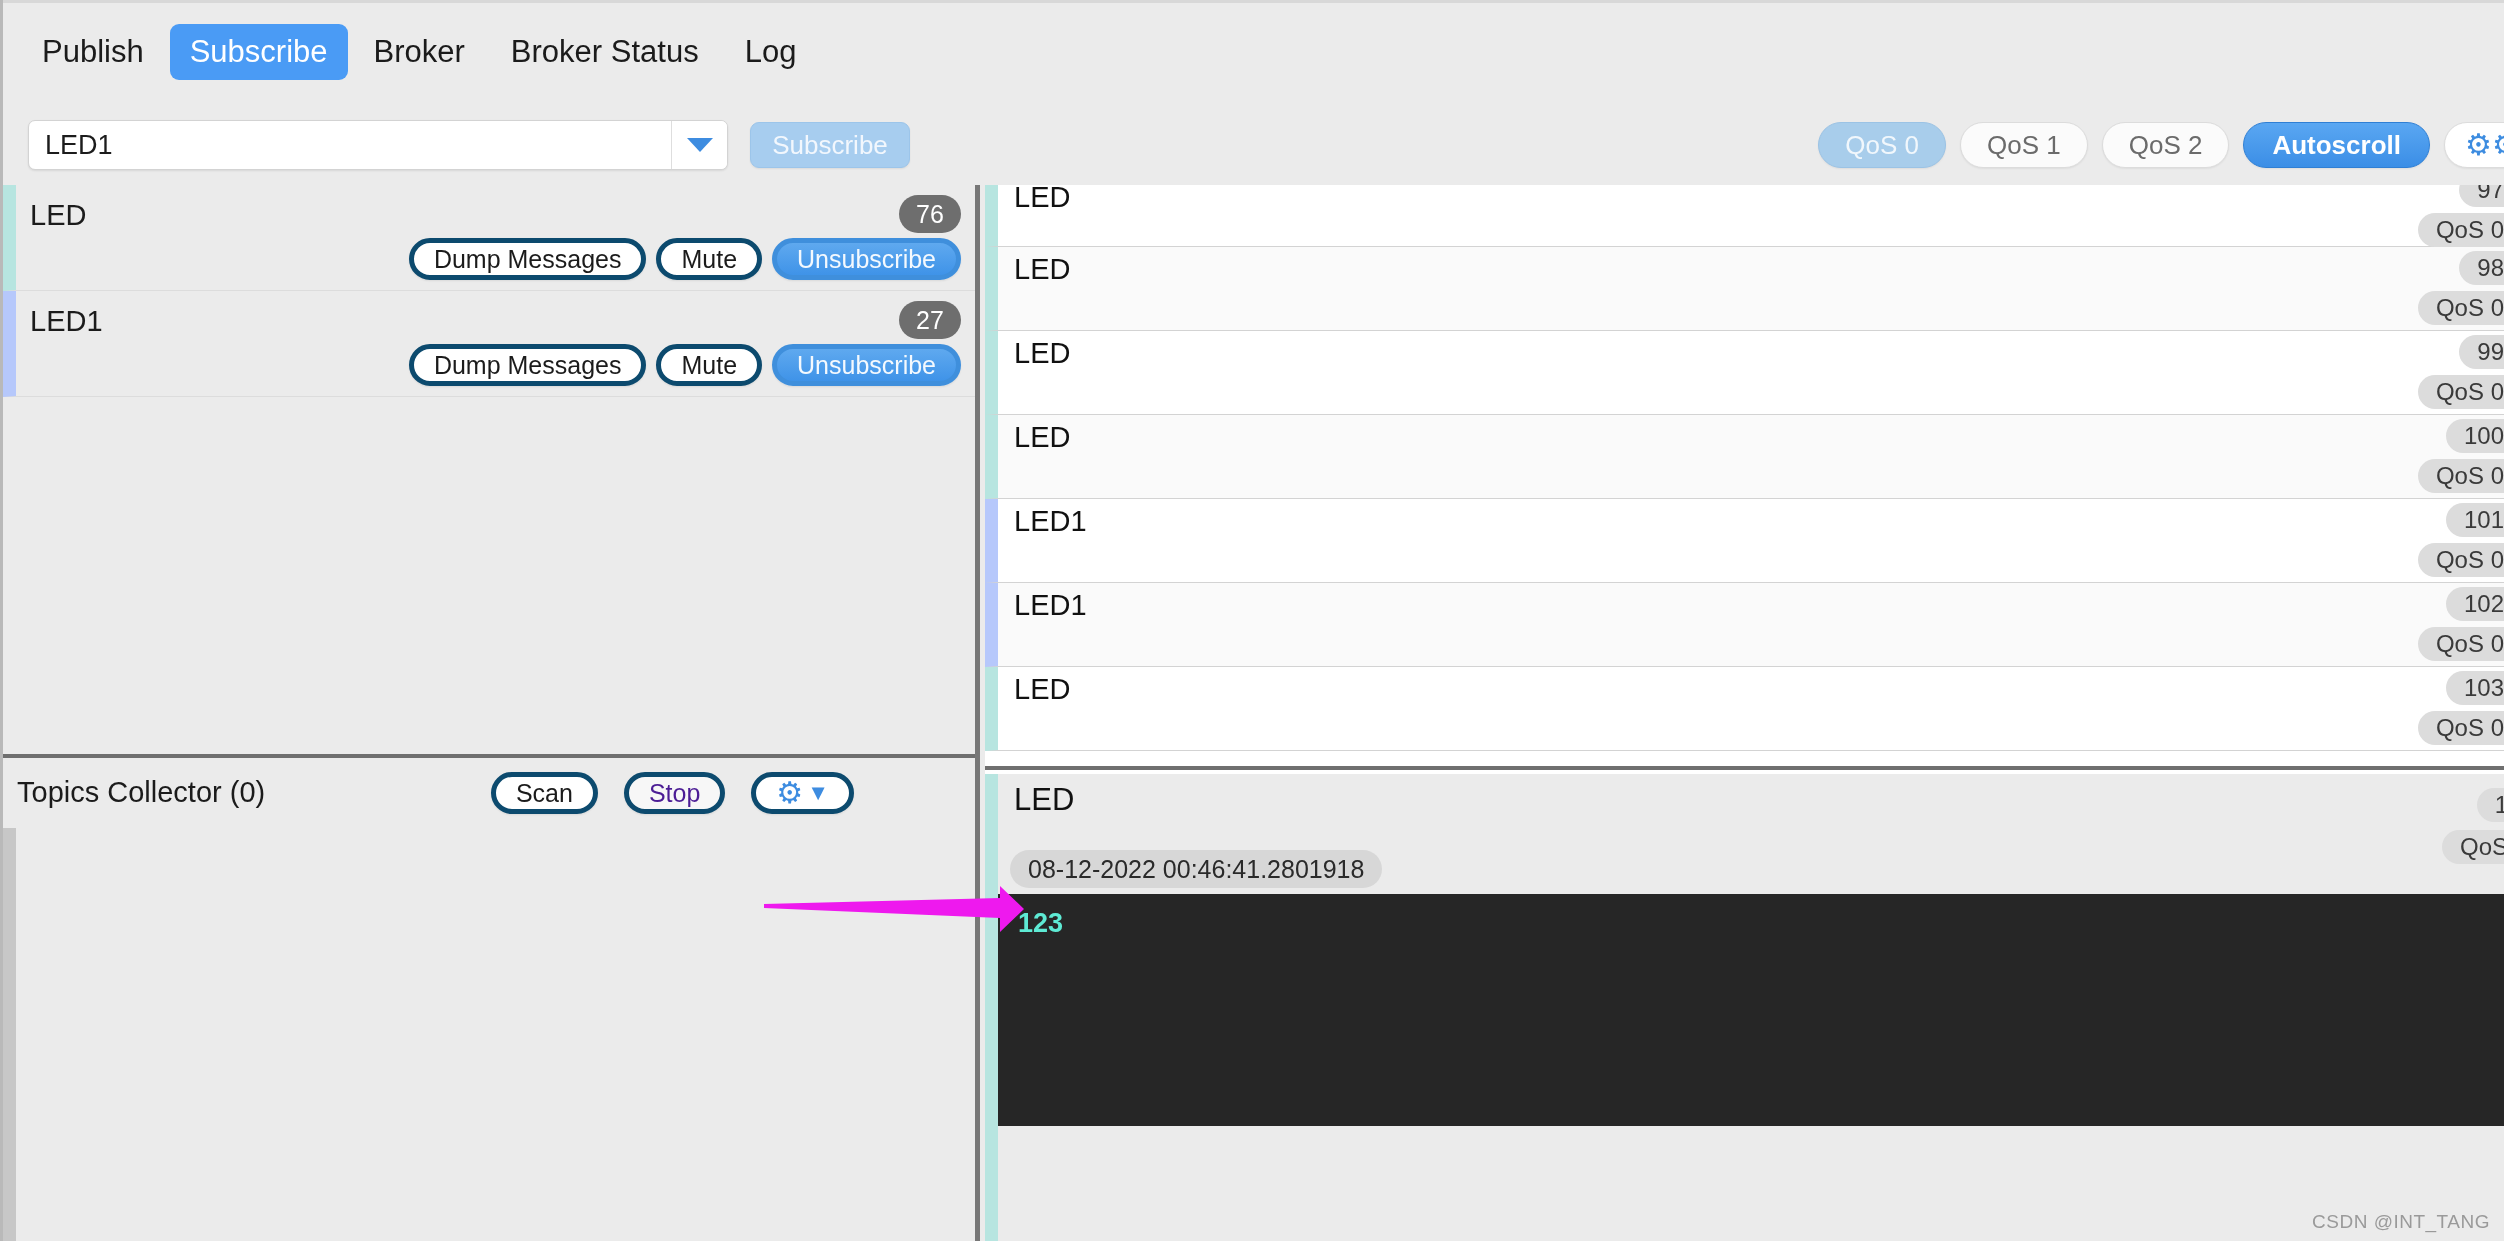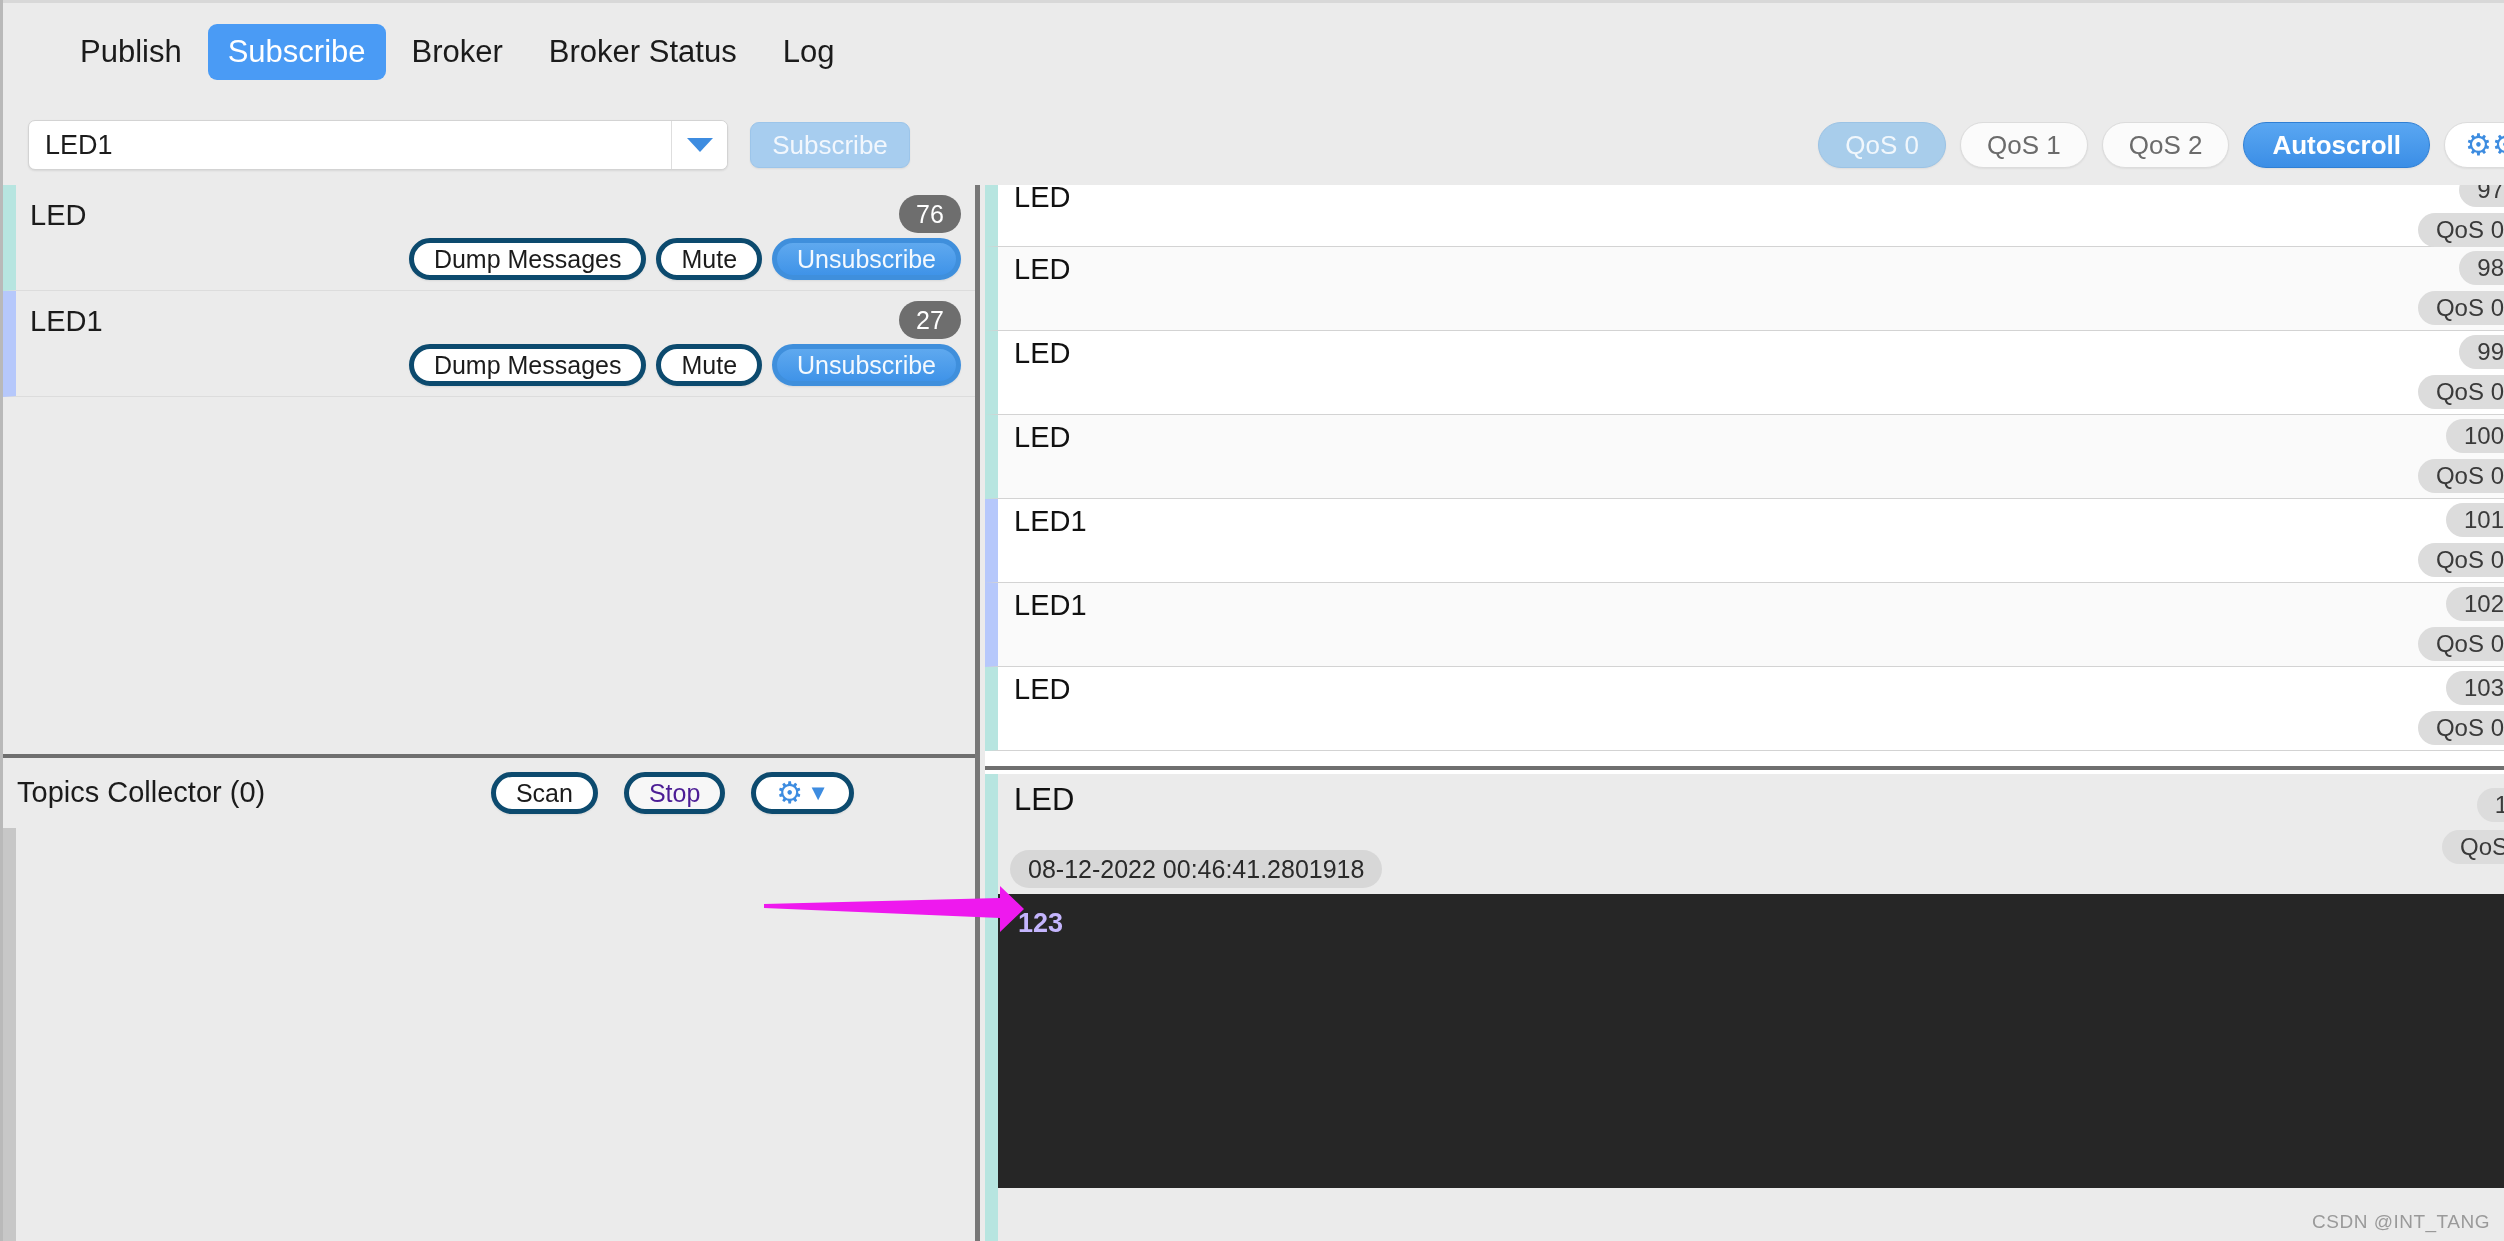--- a/index.html
+++ b/index.html
@@ -25,21 +25,21 @@
     position: absolute; left: 0; top: 0;
     width: 2504px; height: 3px;
     background: #d8d8d8;
   }
 
   
   .tabbar {
     position: absolute; left: 0; top: 6px;
     width: 2504px; height: 92px;
     display: flex; align-items: center;
-    padding-left: 60px;
+    padding-left: 22px;
     gap: 6px;
   }
   .tab {
     font-size: 31px;
     color: #1b1b1b;
     padding: 12px 20px;
     border-radius: 9px;
     white-space: nowrap;
     line-height: 1.05;
   }
@@ -287,23 +287,23 @@
     height: 38px;
     background: #d7d7d7;
     color: #2a2a2a;
     border-radius: 19px;
     font-size: 25px;
     display: flex; align-items: center;
     padding: 0 18px;
   }
   .payload {
     position: absolute; left: 0; top: 120px;
-    right: 0; height: 294px;
+    right: 0; height: 232px;
     background: #262626;
-    color: #c4b5fd;
+    color: #5eead4;
     font-size: 27px;
     font-weight: bold;
     padding: 14px 20px;
   }
 
   
   .vdiv {
     position: absolute; left: 972px; top: 0;
     width: 5px; height: 1056px;
     background: #777;

